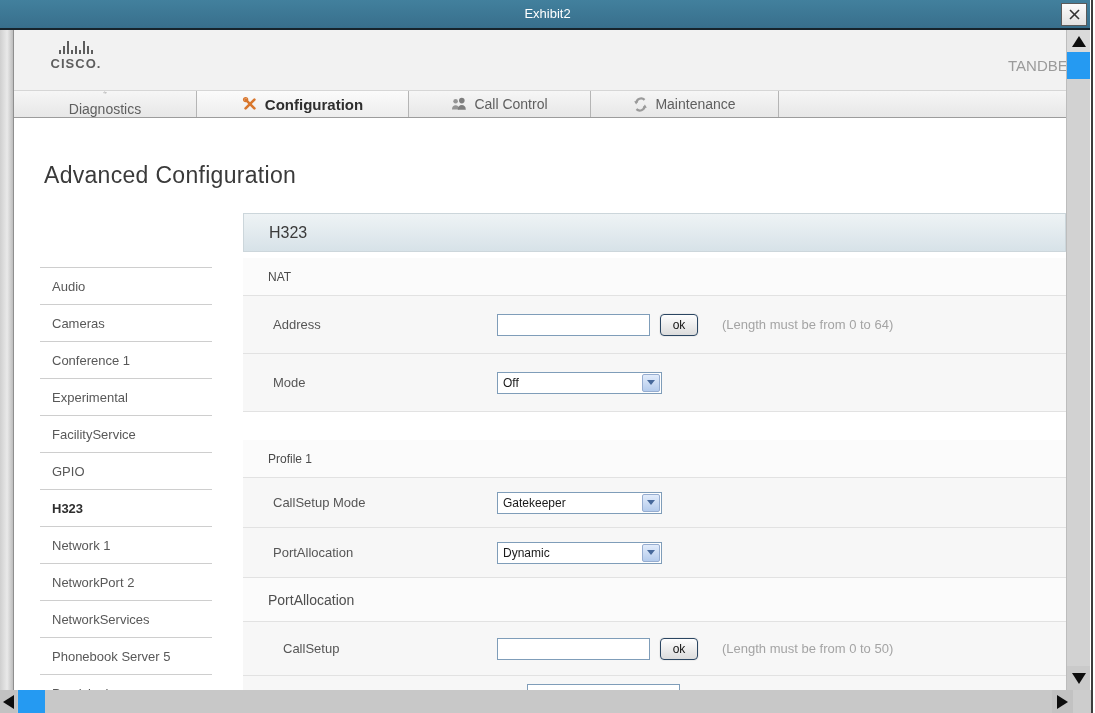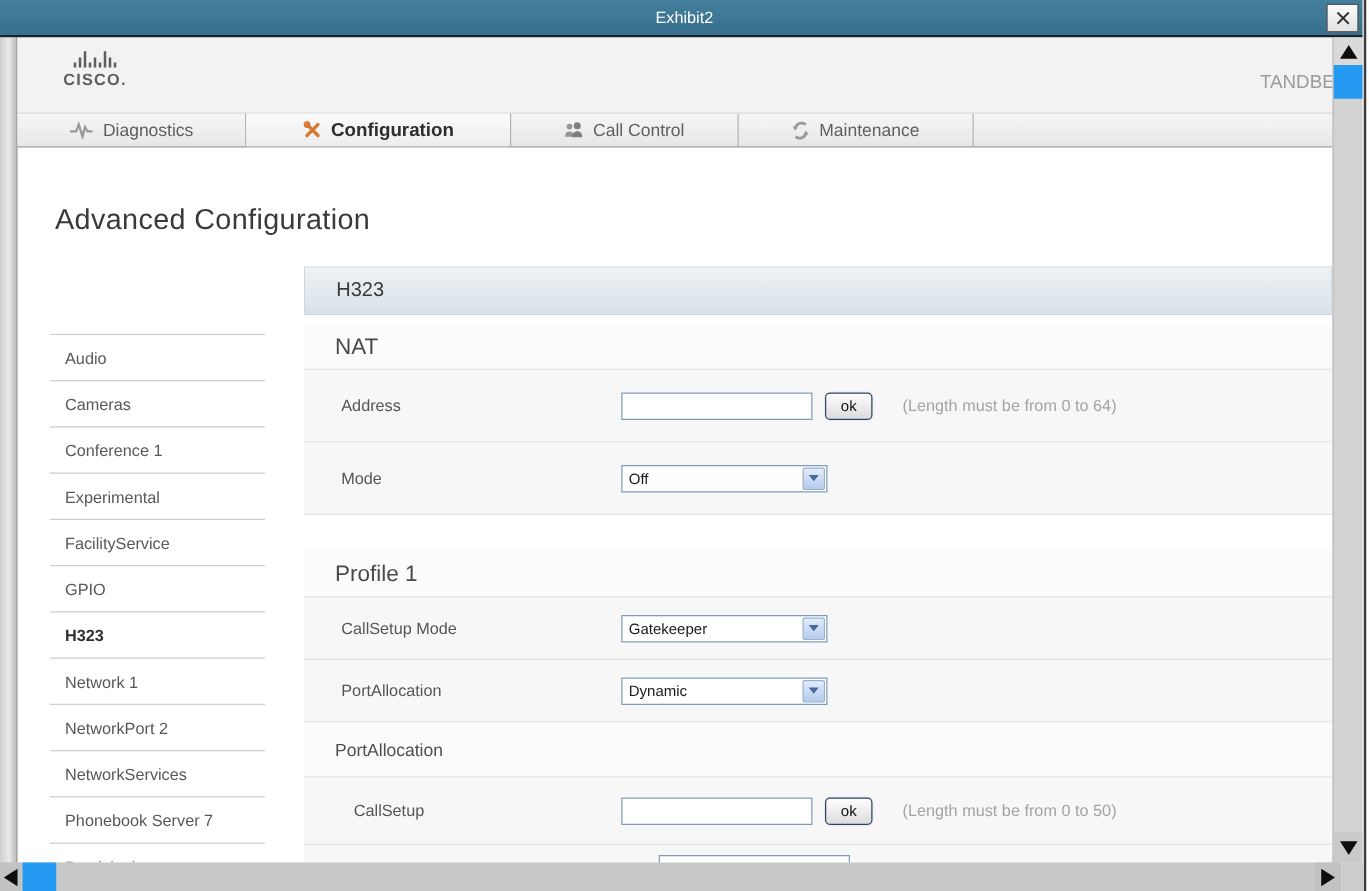--- a/index.html
+++ b/index.html
@@ -49,21 +49,21 @@
   .side-item { height:37px; border-top:1px solid #cecece; display:flex; align-items:center;
     padding-left:12px; font-size:13px; color:#585858; cursor:pointer; background:#fff; }
   .side-item.active { font-weight:bold; color:#2f2f2f; }
 
   
   .panel { position:absolute; left:243px; top:213px; width:823px; height:477px; overflow:hidden; }
   .panel-header { height:39px; background:linear-gradient(#eef3f5,#d7e2e8);
     border:1px solid #ccd6db; font-size:16px; color:#3a3a3a; line-height:37px; padding-left:25px; }
   .sect-gap { height:6px; background:#fff; }
   .sect-gap-big { height:28px; background:#fff; }
-  .sect-title { height:38px; line-height:38px; padding-left:25px; font-size:18px; color:#4a4a4a;
+  .sect-title { height:38px; line-height:38px; padding-left:25px; font-size:12px; color:#4a4a4a;
     background:#fbfbfb; border-bottom:1px solid #e2e2e2; }
   .sub-title { height:44px; line-height:44px; padding-left:25px; font-size:14px; color:#4f4f4f;
     background:#fbfbfb; border-bottom:1px solid #e2e2e2; }
   .field-row { display:flex; align-items:center; padding-left:30px; background:#f7f7f7;
     border-bottom:1px solid #e2e2e2; }
   .row-h58 { height:58px; } .row-h50 { height:50px; } .row-h54 { height:54px; }
   .field-label { width:224px; font-size:13px; color:#565656; }
   .field-label.indent { padding-left:10px; }
   .txt-input { width:153px; height:22px; border:1px solid #7f9db9; background:#fff;
     font-size:12px; padding:0 4px; font-family:"Liberation Sans",sans-serif; outline:none; }
@@ -93,21 +93,21 @@
     display:flex; align-items:center; justify-content:center; }
   .hs-thumb { position:absolute; left:18px; top:0; width:27px; height:100%; background:#259af2; }
   .hs-right { position:absolute; right:0; top:0; width:21px; height:100%; background:#c2c2c2;
     display:flex; align-items:center; justify-content:center; }
   .scroll-corner { position:absolute; left:1073px; top:690px; width:18px; height:23px; background:#cdcdcd; }
   .tri-up { width:0; height:0; border-left:7px solid transparent; border-right:7px solid transparent; border-bottom:11px solid #0d0d0d; }
   .tri-down { width:0; height:0; border-left:7px solid transparent; border-right:7px solid transparent; border-top:11px solid #0d0d0d; }
   .tri-left { width:0; height:0; border-top:7px solid transparent; border-bottom:7px solid transparent; border-right:11px solid #0d0d0d; }
   .tri-right { width:0; height:0; border-top:7px solid transparent; border-bottom:7px solid transparent; border-left:11px solid #0d0d0d; }
 
-  .tab-w1 { width:183px; } .tab-w2 { width:212px; } .tab-w3 { width:182px; } .tab-w4 { width:188px; }
+  .tab-w1 { width:183px;flex-direction:column; } .tab-w2 { width:212px; } .tab-w3 { width:182px; } .tab-w4 { width:188px; }
 </style>
 </head>
 <body>
 
 <div id="stage">
 
   <div class="titlebar">
     <span>Exhibit2</span>
   </div>
   <div class="close-btn">
@@ -204,21 +204,21 @@
     <div class="side-item">
         <span>Network 1</span>
       </div>
     <div class="side-item">
         <span>NetworkPort 2</span>
       </div>
     <div class="side-item">
         <span>NetworkServices</span>
       </div>
     <div class="side-item">
-        <span>Phonebook Server 7</span>
+        <span>Phonebook Server 5</span>
       </div>
     <div class="side-item">
         <span>Provisioning</span>
       </div>
   </div>
 
   <div class="panel">
     <div class="panel-header">
       <span>H323</span>
     </div>

